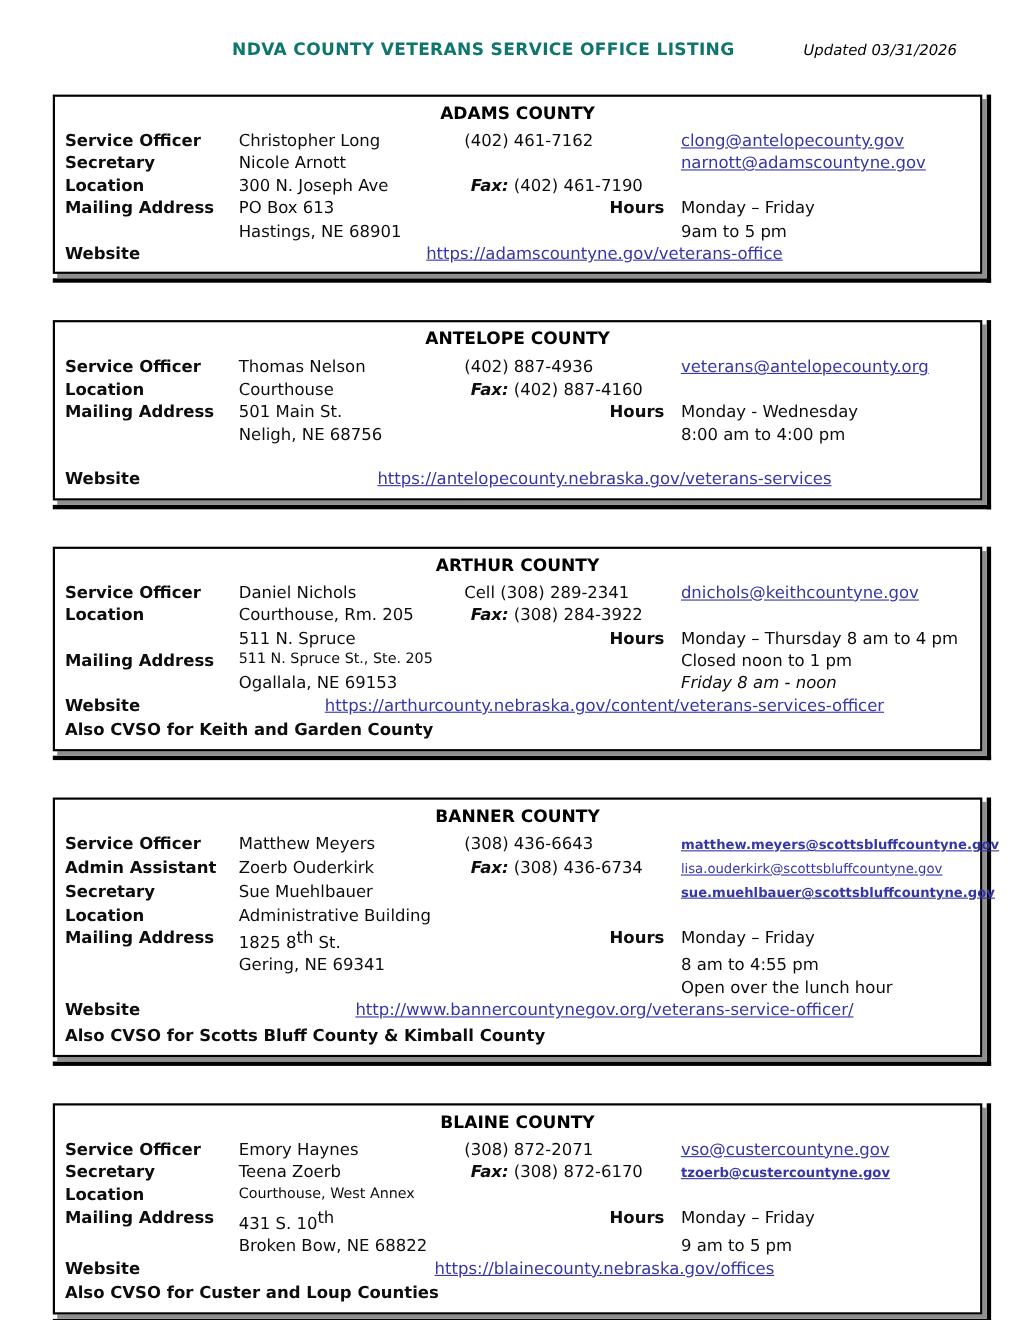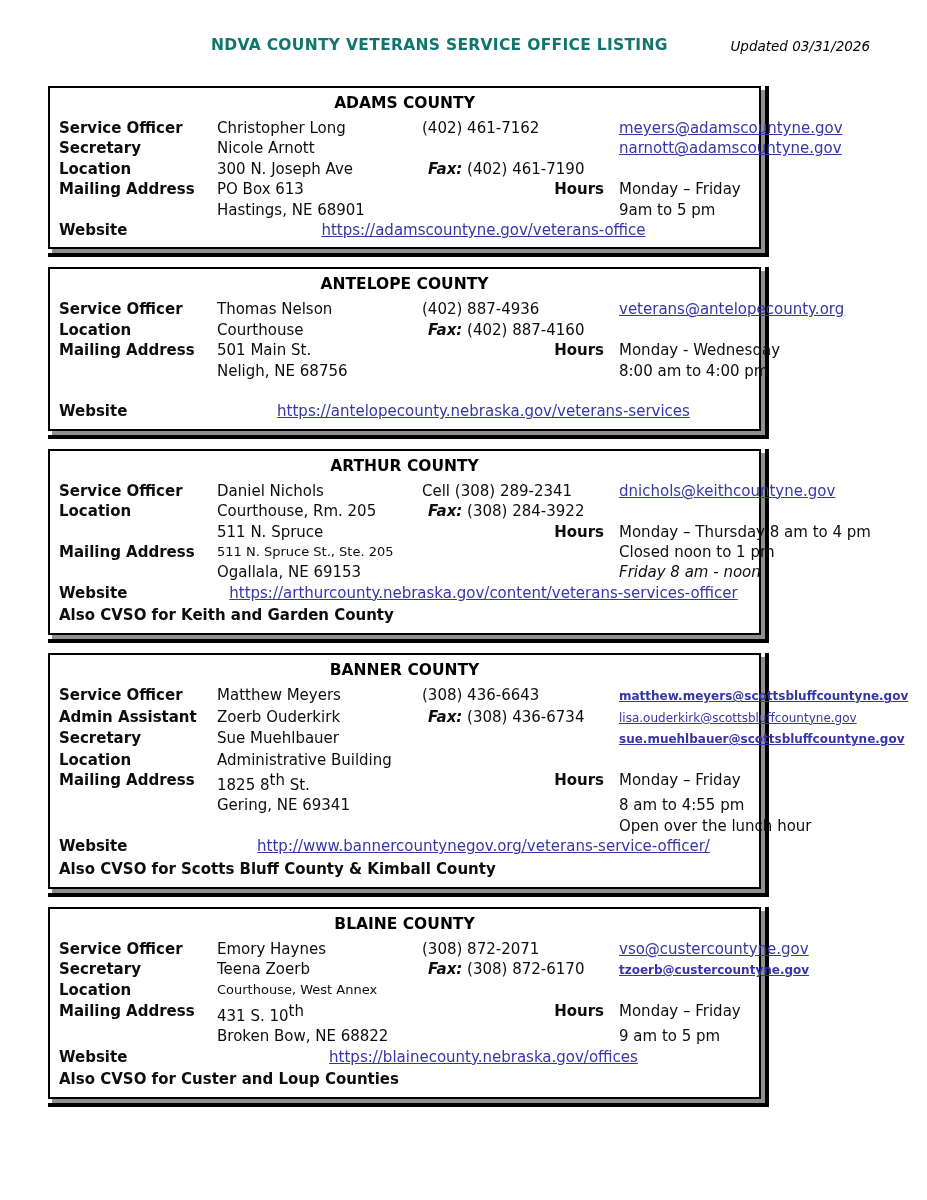--- a/index.html
+++ b/index.html
@@ -7,21 +7,21 @@
   body {
     width:927px; height:1200px; background:#ffffff;
     font-family:"DejaVu Sans","Liberation Sans",sans-serif;
     color:#0d0d0d; -webkit-font-smoothing:antialiased;
   }
   .header { position:relative; margin:36px 57px 0 48px; height:24px; }
   .doc-title { position:absolute; left:163px; top:0; font-weight:bold; font-size:15.5px; letter-spacing:0.3px; color:#0f766e; white-space:nowrap; }
   .updated { position:absolute; right:0; top:2px; font-style:italic; font-size:13.5px; color:#000; white-space:nowrap; }
 
   .boxes { margin:26px 0 0 48px; width:853px; }
-  .wrap { border-right:4px solid #000; border-bottom:4px solid #000; margin-bottom:10px; width:721px; }
+  .wrap { border-right:4px solid #000; border-bottom:4px solid #000; margin-bottom:34px; width:853px; }
   .box {
     border:2px solid #000; background:#fff; margin:0 4px 4px 0;
     box-shadow:4px 4px 0 #8f8f8f; padding:5px 0 7px 0;
   }
   .county-title { text-align:center; font-weight:bold; font-size:15.5px; line-height:21px; margin-bottom:4px; color:#000; }
 
   .row { display:grid; grid-template-columns:158px 205px 197px 1fr; padding:0 9px; font-size:15px; line-height:20.4px; min-height:20.4px; }
   .row.spacer { height:20px; }
   .cell { white-space:nowrap; overflow:visible; }
   .lbl { font-weight:bold; }
@@ -47,21 +47,21 @@
 
 <div class="boxes">
 
   <div class="wrap">
       <div class="box">
     <div class="county-title">ADAMS COUNTY</div>
     <div class="row">
       <div class="cell lbl">Service Officer</div>
       <div class="cell">Christopher Long</div>
       <div class="cell">(402) 461-7162</div>
-      <div class="cell"><a class="link">meyers@adamscountyne.gov</a></div>
+      <div class="cell"><a class="link">clong@antelopecounty.gov</a></div>
     </div>
     <div class="row">
       <div class="cell lbl">Secretary</div>
       <div class="cell">Nicole Arnott</div>
       <div class="cell"></div>
       <div class="cell"><a class="link">narnott@adamscountyne.gov</a></div>
     </div>
     <div class="row">
       <div class="cell lbl">Location</div>
       <div class="cell">300 N. Joseph Ave</div>

